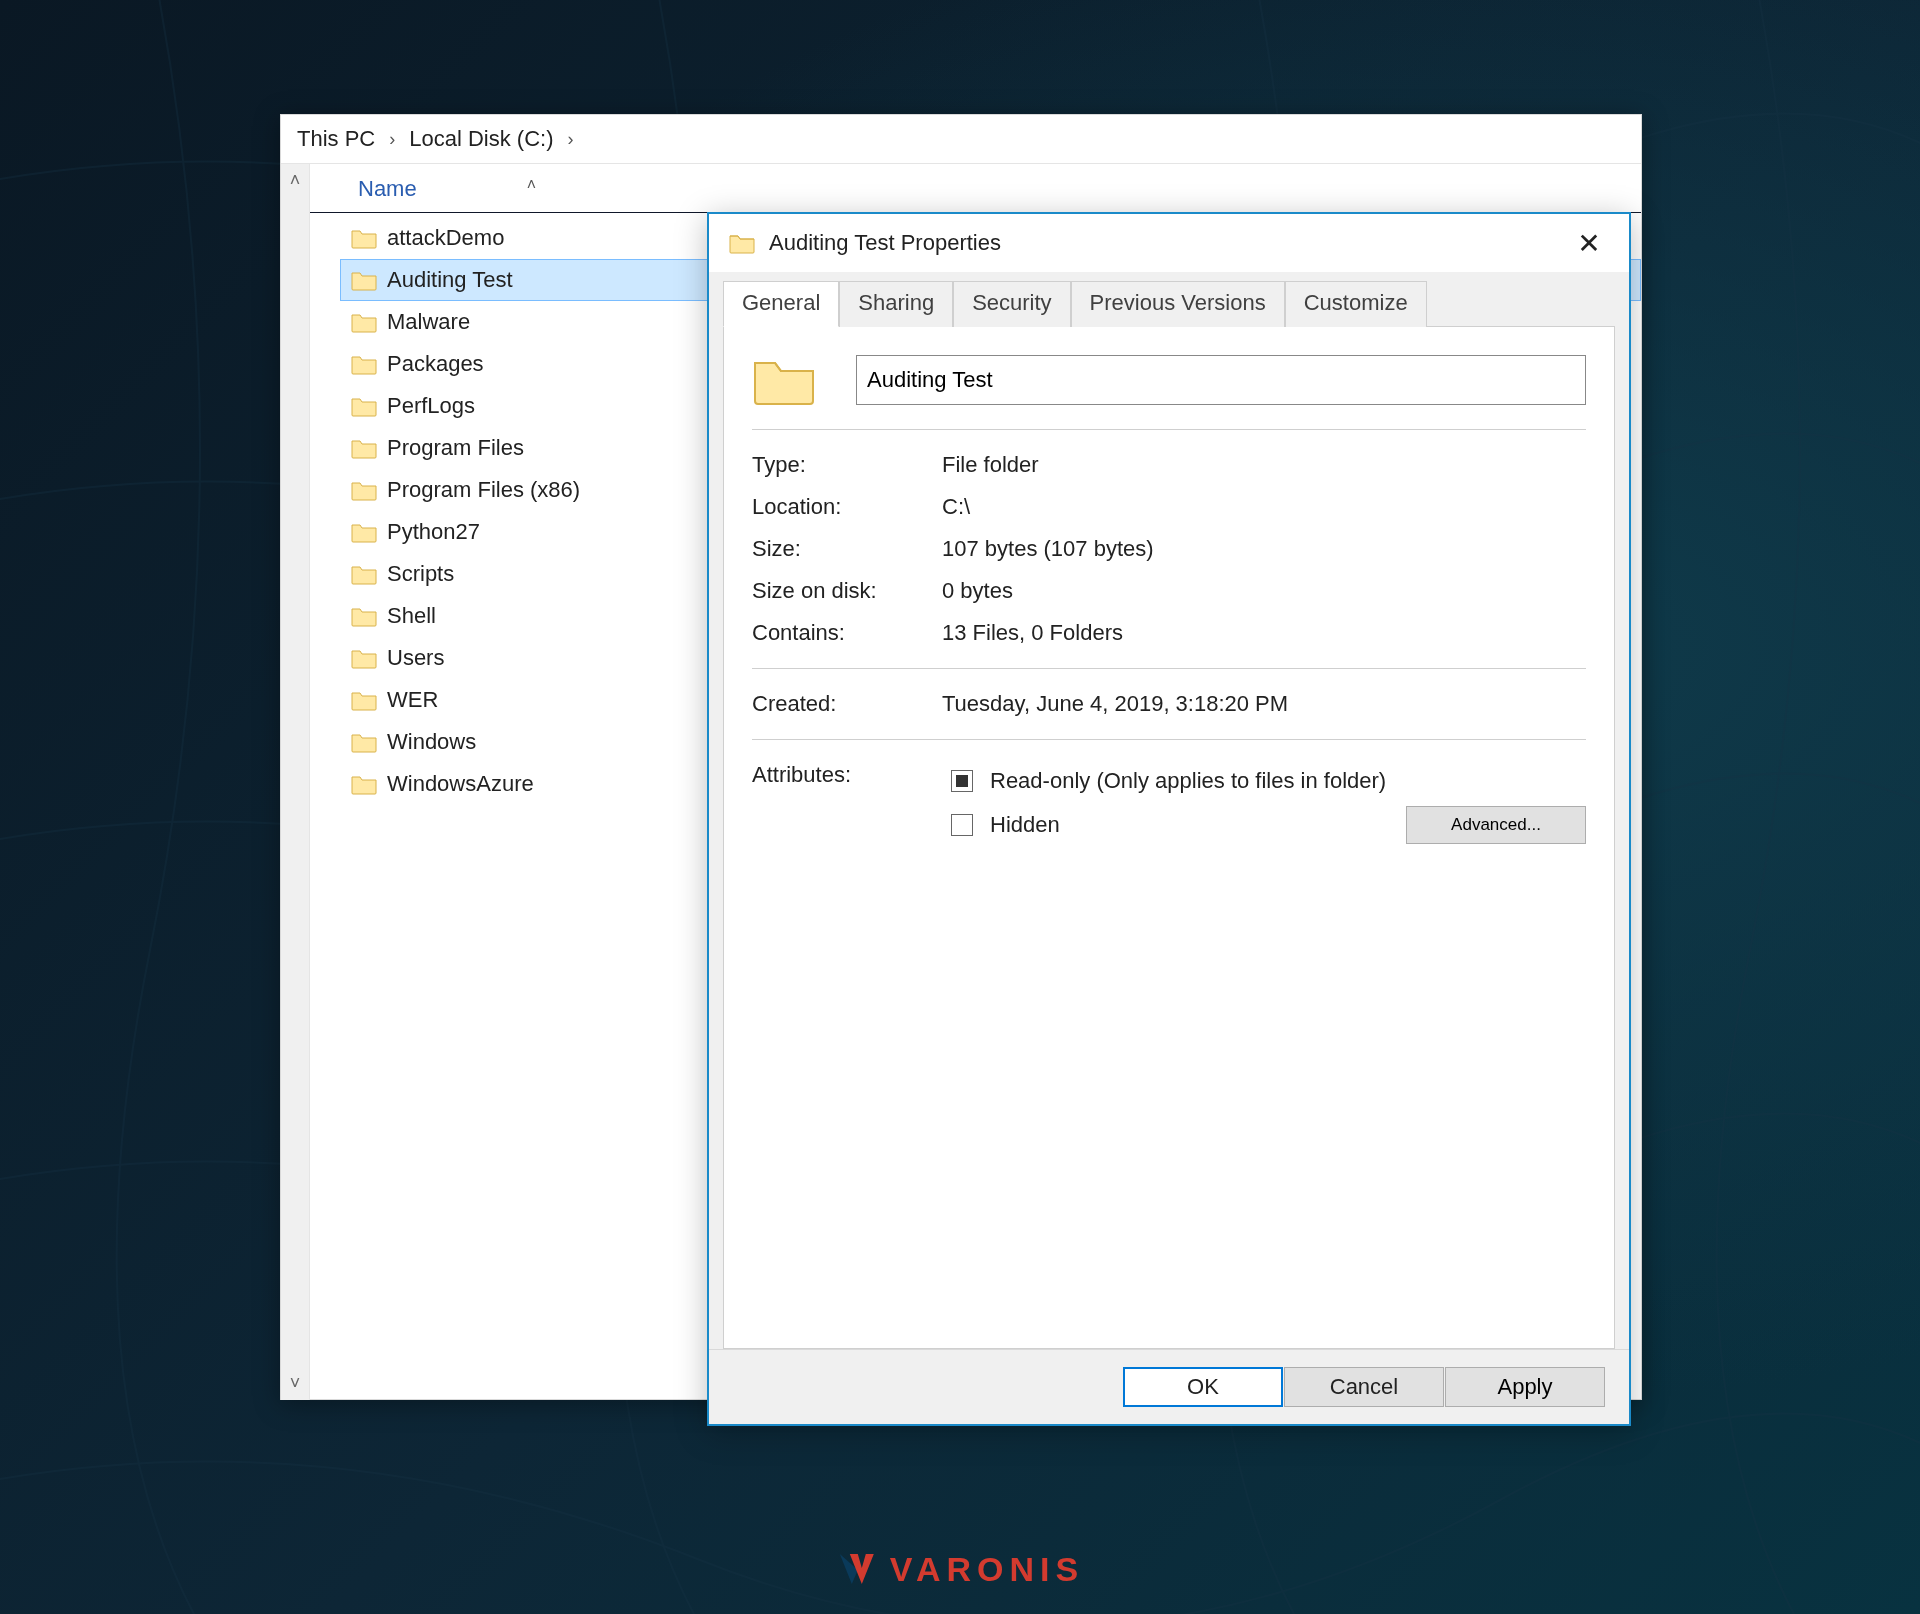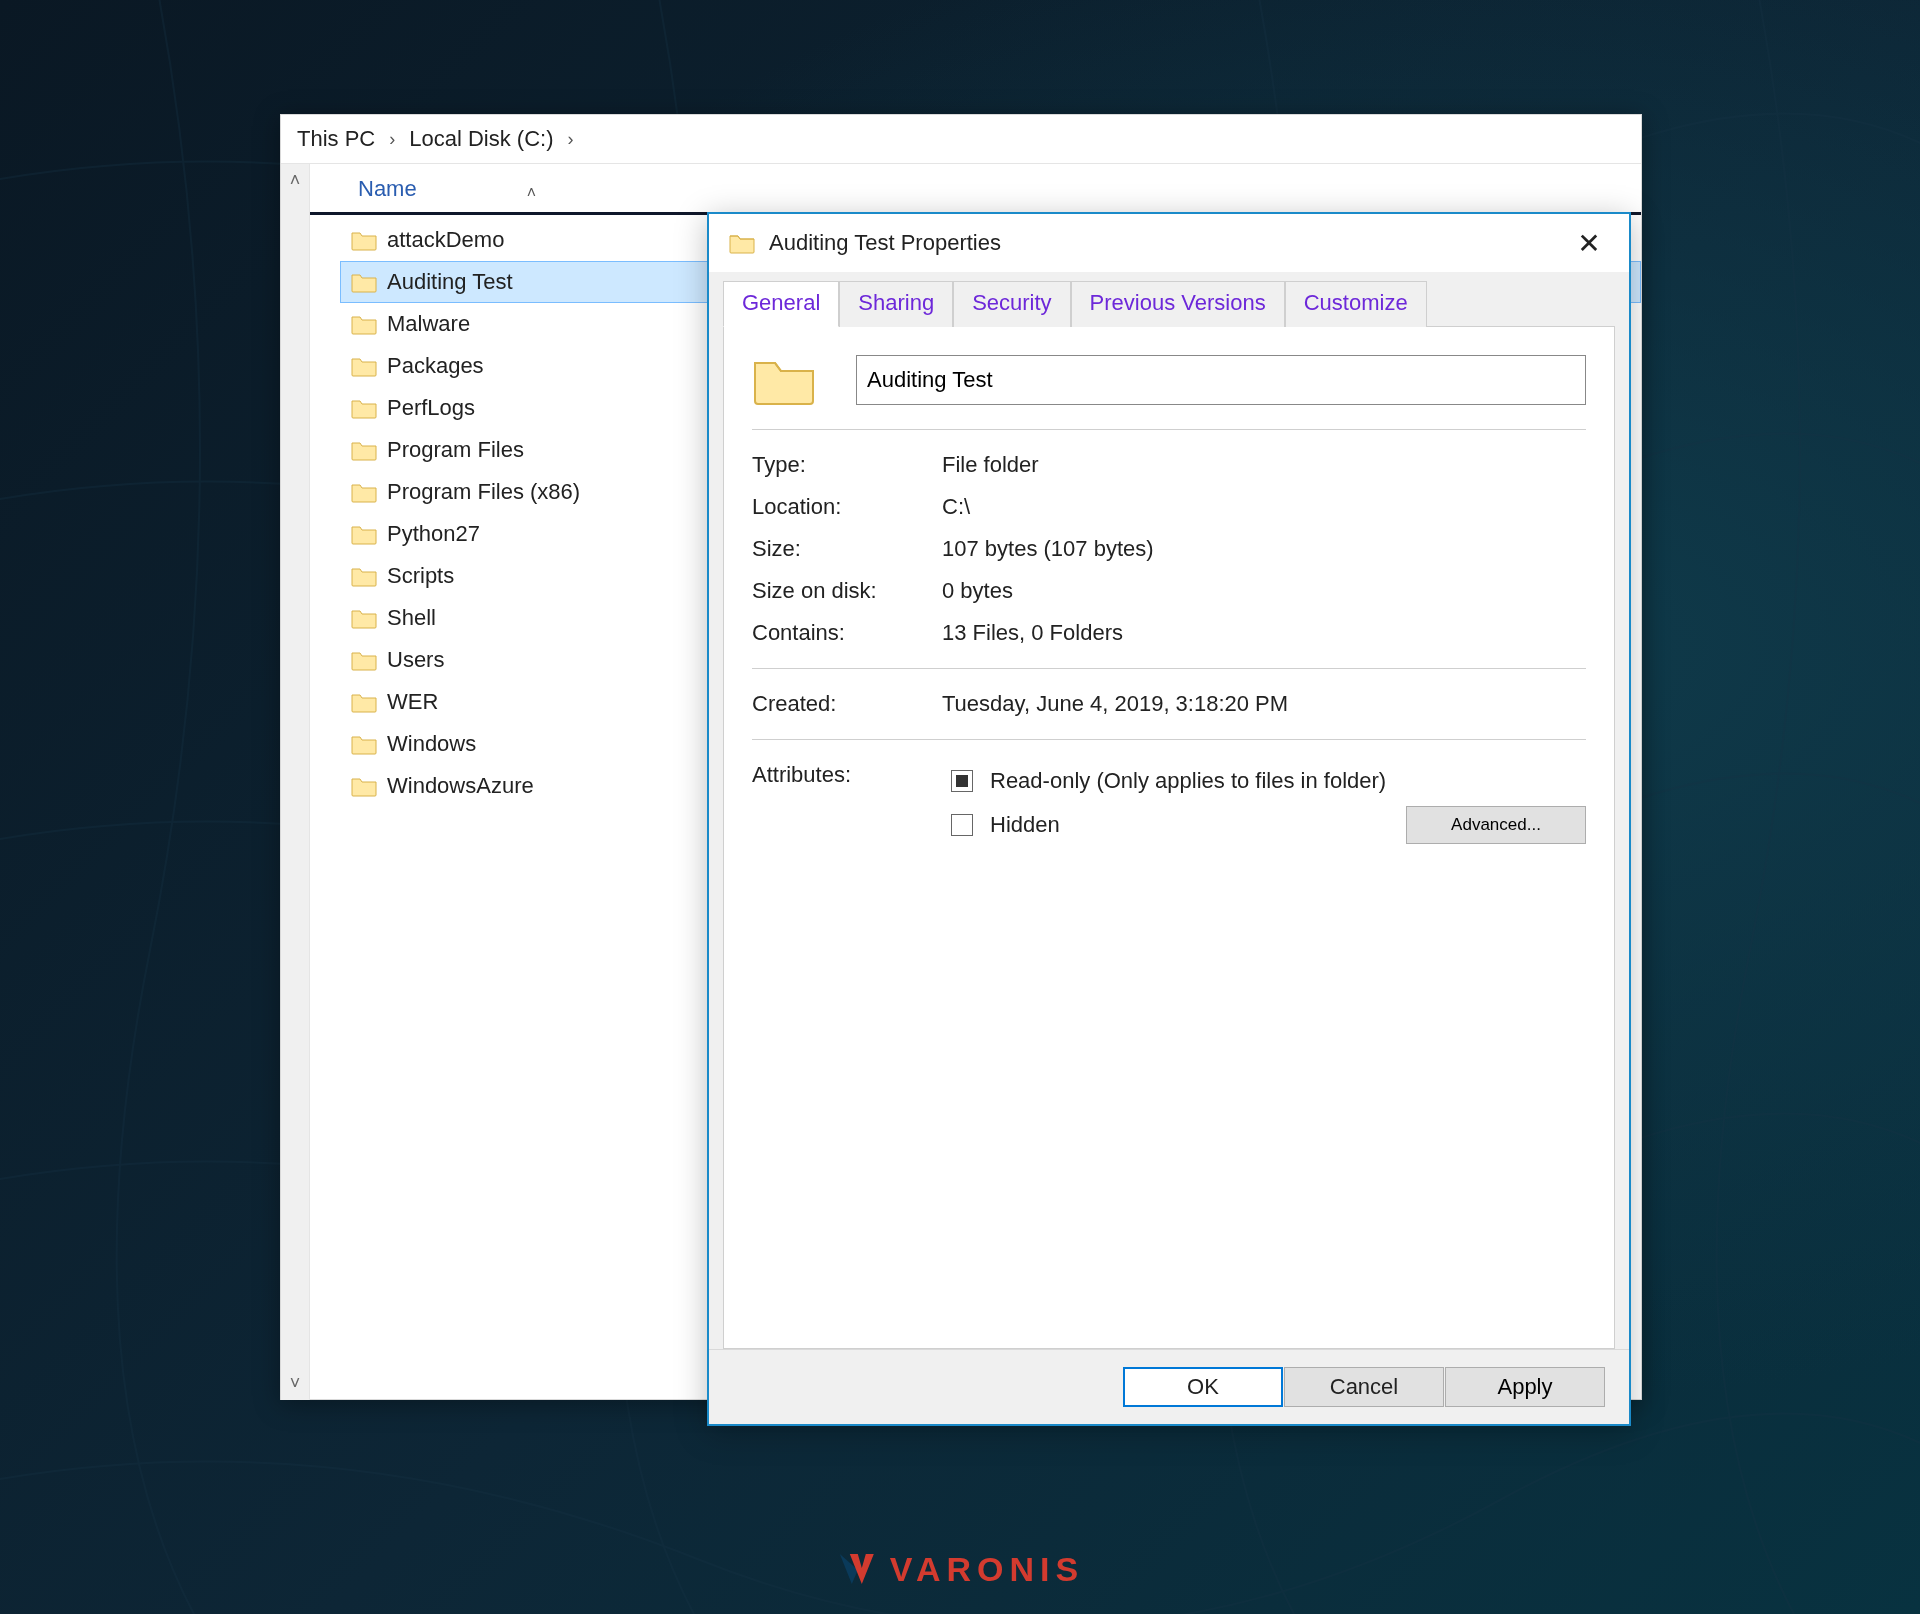--- a/index.html
+++ b/index.html
@@ -59,25 +59,25 @@
     align-items:center;
     padding: 6px 0;
     color:#666; font-size:18px;
   }
   .filepane {
     flex: 1;
     position: relative;
     padding-top: 6px;
   }
   .col-header {
-    display:flex; align-items:flex-end;
+    display:flex; align-items:flex-start;
     color:#2a5db0;
     font-size:22px;
     padding: 6px 16px 10px 48px;
-    border-bottom: 3px solid #0f172a;
+    border-bottom: 1px solid #0f172a;
   }
   .col-header .sort { margin-left: 110px; color:#555; font-size:16px; }
   .folder-list { padding: 4px 0 0 30px; }
   .folder-row {
     display:flex; align-items:center;
     height: 40px;
     padding: 0 10px 0 10px;
     font-size: 22px;
     color:#222;
     gap: 10px;
@@ -125,21 +125,21 @@
   .tabstrip {
     display:flex;
     gap: 0;
     font-size: 22px;
   }
   .tab {
     padding: 8px 18px 10px 18px;
     background: #f0f0f0;
     border: 1px solid #cfcfcf;
     border-bottom: none;
-    color:#6d28d9;
+    color:#404040;
     position: relative;
     top: 1px;
   }
   .tab.active {
     background: #ffffff;
     border-bottom: 1px solid #ffffff;
   }
   .tabpanel {
     flex:1;
     background:#ffffff;

